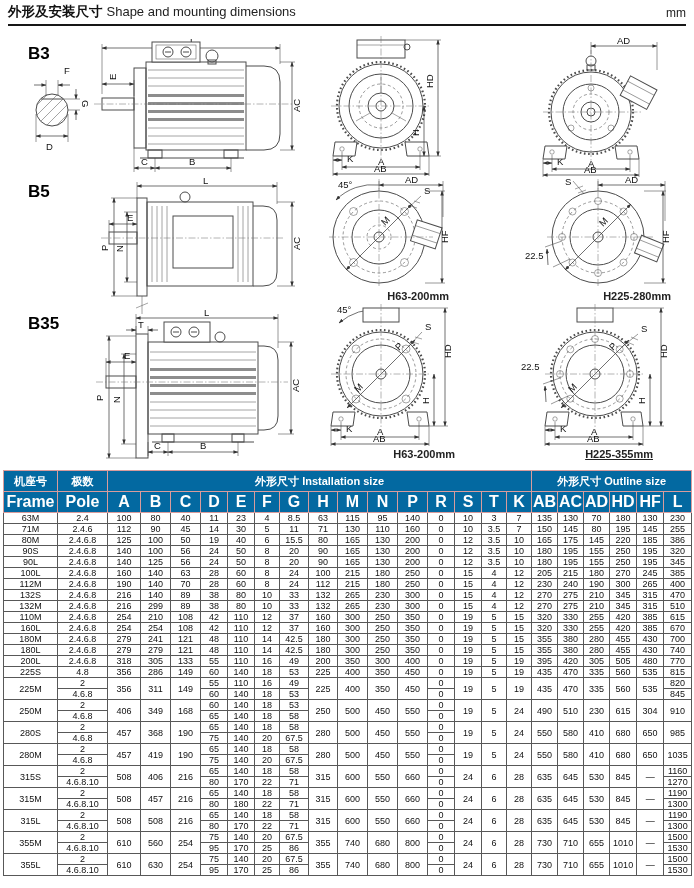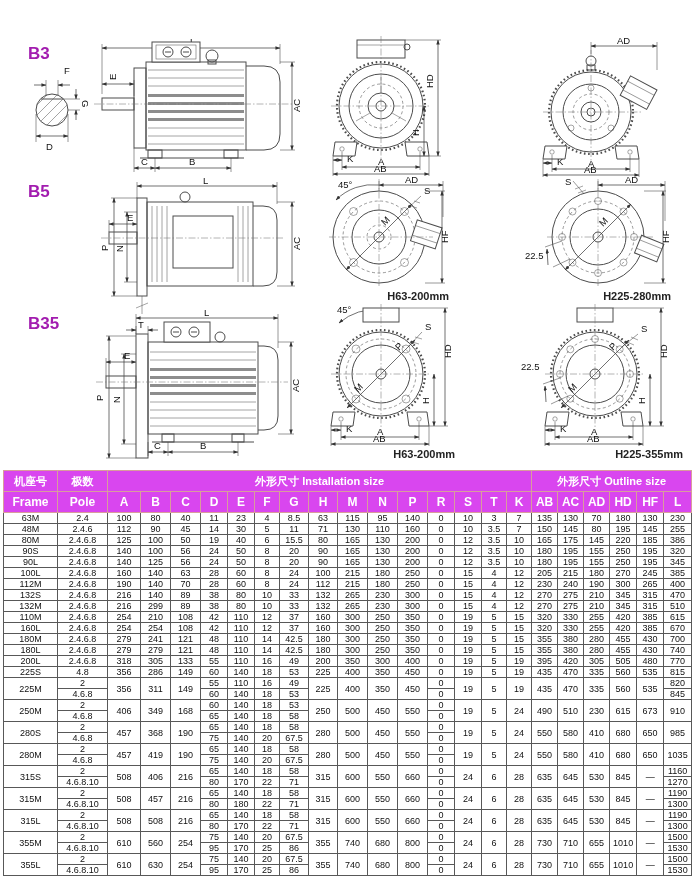--- a/index.html
+++ b/index.html
@@ -2,56 +2,60 @@
 <html><head>
 <meta charset="utf-8">
 <style>
   html,body{margin:0;padding:0;background:#fff;}
   #page{position:relative;width:694px;height:888px;background:#fff;font-family:"Liberation Sans",sans-serif;overflow:hidden;}
   
   #hdr{position:absolute;left:8px;top:2px;width:678px;height:22px;border-bottom:2px solid #171717;}
   #hdr .zh{font-weight:bold;font-size:13.5px;color:#111;}
   #hdr .en{font-size:13px;color:#222;margin-left:4px;}
   #hdr .unit{position:absolute;right:0;top:4px;font-size:12px;color:#222;}
-  .seclabel{position:absolute;font-weight:bold;font-size:17px;color:#a21caf;}
+  .seclabel{position:absolute;font-weight:bold;font-size:17px;color:#000000;}
   .caption{position:absolute;font-size:11px;color:#222;text-align:right;font-weight:bold;}
   
   svg{position:absolute;overflow:visible;}
   .ol{stroke:#4c4c4c;fill:none;stroke-width:1;}
   .olw{stroke:#4c4c4c;fill:#fff;stroke-width:1;}
   .thin{stroke:#5a5a5a;fill:none;stroke-width:.55;}
   .dim{stroke:#333;fill:none;stroke-width:.7;marker-start:url(#arr);marker-end:url(#arr);}
   .dime{stroke:#333;fill:none;stroke-width:.7;marker-end:url(#arr);}
   .ext{stroke:#444;fill:none;stroke-width:.55;}
   .cl{stroke:#777;fill:none;stroke-width:.55;stroke-dasharray:7 2 1.5 2;}
   .rib{stroke:#4c4c4c;fill:none;stroke-width:2.2;stroke-dasharray:1.6 2.6;}
   .dash{stroke:#555;fill:none;stroke-width:.6;stroke-dasharray:3 2.5;}
   .band{fill:#8d8d8d;stroke:none;}
   svg text{font-family:"Liberation Sans",sans-serif;font-size:9.5px;fill:#111;}
   
   #tblwrap{position:absolute;left:3px;top:470px;}
   table{border-collapse:collapse;table-layout:fixed;width:688px;border:1px solid #5c1414;}
-  thead th{background:#d946ef;color:#fff;border:1px solid #d99c9c;font-weight:bold;padding:0;}
+  thead th{background:#0369a1;color:#fff;border:1px solid #d99c9c;font-weight:bold;padding:0;}
   tr.h1 th{font-size:11px;height:20px;}
-  tr.h2 th{font-size:12px;height:20px;}
+  tr.h2 th{font-size:16px;height:20px;}
   tbody td{border:1px solid #585858;font-size:9px;height:10px;line-height:10px;text-align:center;color:#101010;background:#fff;padding:0;white-space:nowrap;}
 </style>
 </head>
 <body>
 
 <div id="page">
 
   <svg width="0" height="0" style="position:absolute">
     <defs>
       <marker id="arr" markerWidth="7" markerHeight="5" refX="6.5" refY="2.5" orient="auto-start-reverse">
         <path d="M0,0 L7,2.5 L0,5 z" fill="#333"></path>
       </marker>
     </defs>
   </svg>
 
+  <div id="hdr">
+    <span class="zh">外形及安装尺寸</span><span class="en">Shape and mounting dimensions</span>
+    <span class="unit">mm</span>
+  </div>
 
   <div class="seclabel" style="left:28px;top:44px;">B3</div>
   <div class="seclabel" style="left:28px;top:182px;">B5</div>
   <div class="seclabel" style="left:28px;top:314px;">B35</div>
 
   <svg style="left:22px;top:62px;" width="72" height="90" viewBox="0 0 72 90">
     <defs>
         <clipPath id="cpD">
           <circle cx="30" cy="48" r="16"></circle>
         </clipPath>
@@ -463,21 +467,21 @@
     <line class="ext" x1="36" y1="118" x2="36" y2="136"></line>
     <line class="ext" x1="114" y1="118" x2="114" y2="136"></line>
     <line class="ext" x1="124" y1="122" x2="124" y2="142"></line>
     <line class="dim" x1="26" y1="126" x2="36" y2="126"></line>
     <text x="41" y="128">K</text>
     <line class="dim" x1="36" y1="133" x2="114" y2="133"></line>
     <text x="72" y="131">A</text>
     <line class="dim" x1="26" y1="140" x2="124" y2="140"></line>
     <text x="68" y="138">AB</text>
   </svg>
-  <div class="caption" style="left:531px;top:448px;width:152px;">H225-355mm</div>
+  <div class="caption" style="left:501px;top:448px;width:152px;text-decoration:underline;">H225-355mm</div>
 
   <div id="tblwrap">
     <table>
       <colgroup>
         <col style="width:54px">
           <col style="width:50px">
         <col style="width:33px">
           <col style="width:30px">
           <col style="width:30px">
           <col style="width:27px">
@@ -552,21 +556,21 @@
             <td>3</td>
             <td>7</td>
             <td>135</td>
             <td>130</td>
             <td>70</td>
             <td>180</td>
             <td>130</td>
             <td>230</td>
           </tr>
           <tr>
-            <td>48M</td>
+            <td>71M</td>
             <td>2.4.6</td>
             <td>112</td>
             <td>90</td>
             <td>45</td>
             <td>14</td>
             <td>30</td>
             <td>5</td>
             <td>11</td>
             <td>71</td>
             <td>130</td>
@@ -957,21 +961,21 @@
             <td rowspan="2">450</td>
             <td rowspan="2">550</td>
             <td>0</td>
             <td rowspan="2">19</td>
             <td rowspan="2">5</td>
             <td rowspan="2">24</td>
             <td rowspan="2">490</td>
             <td rowspan="2">510</td>
             <td rowspan="2">230</td>
             <td rowspan="2">615</td>
-            <td rowspan="2">673</td>
+            <td rowspan="2">304</td>
             <td rowspan="2">910</td>
           </tr>
           <tr>
             <td>4.6.8</td>
             <td>65</td>
             <td>140</td>
             <td>18</td>
             <td>58</td>
             <td>0</td>
           </tr>

